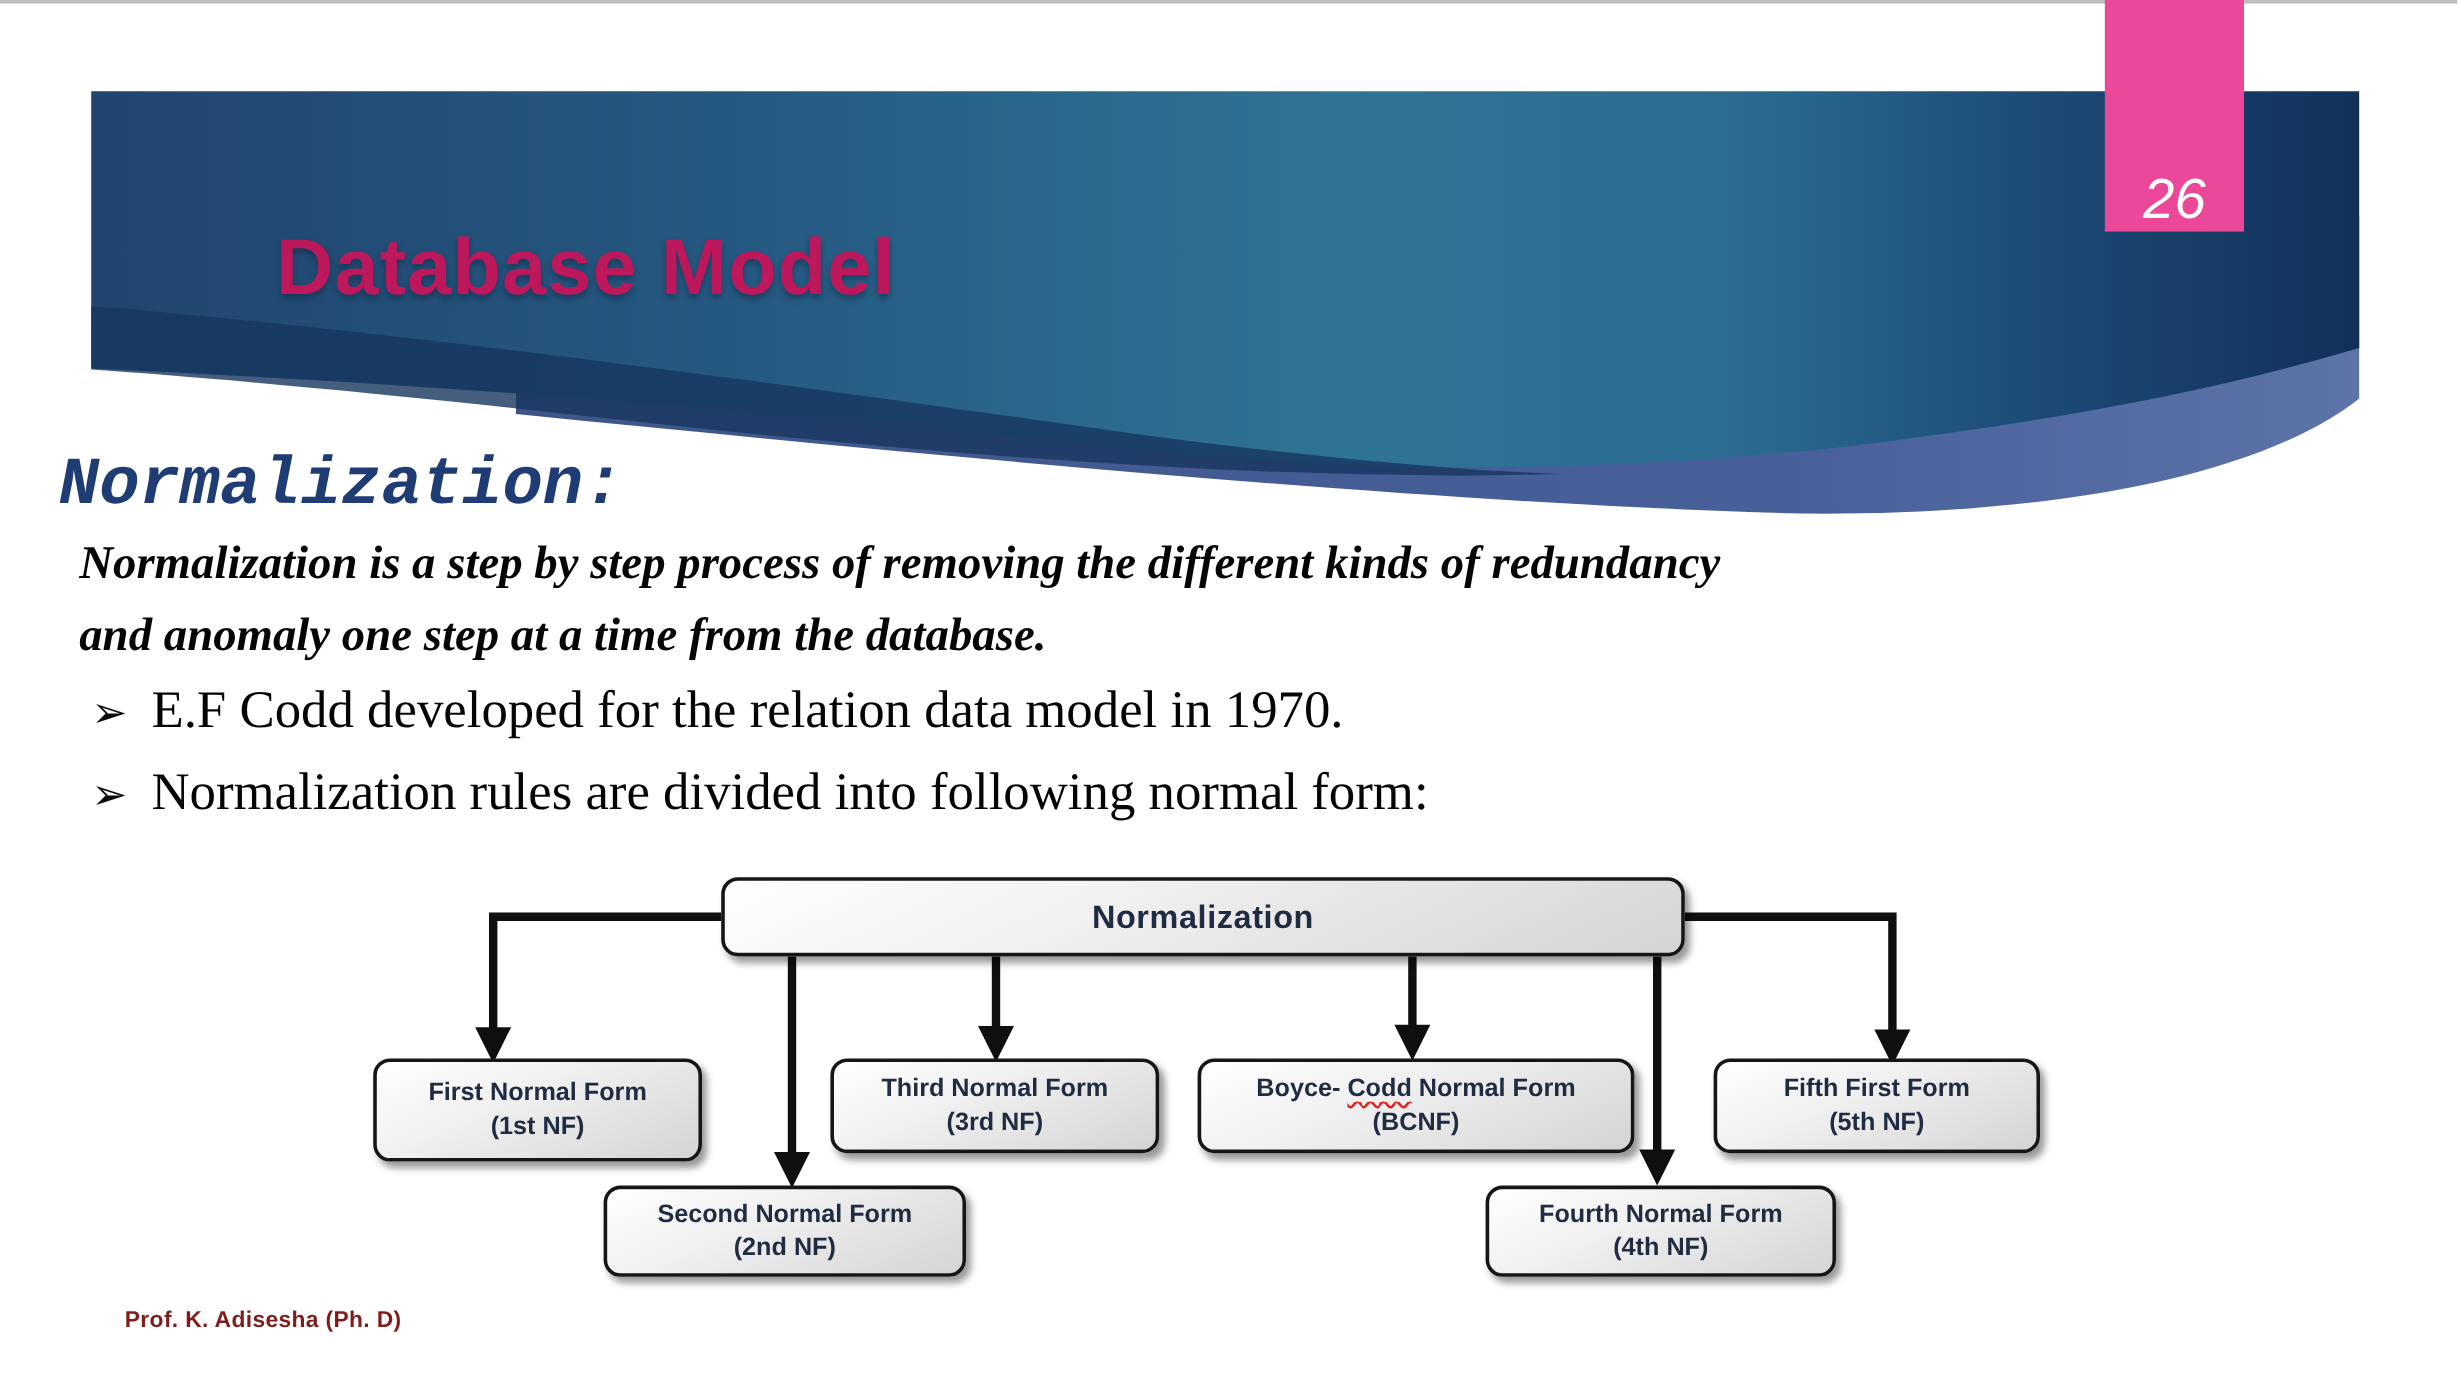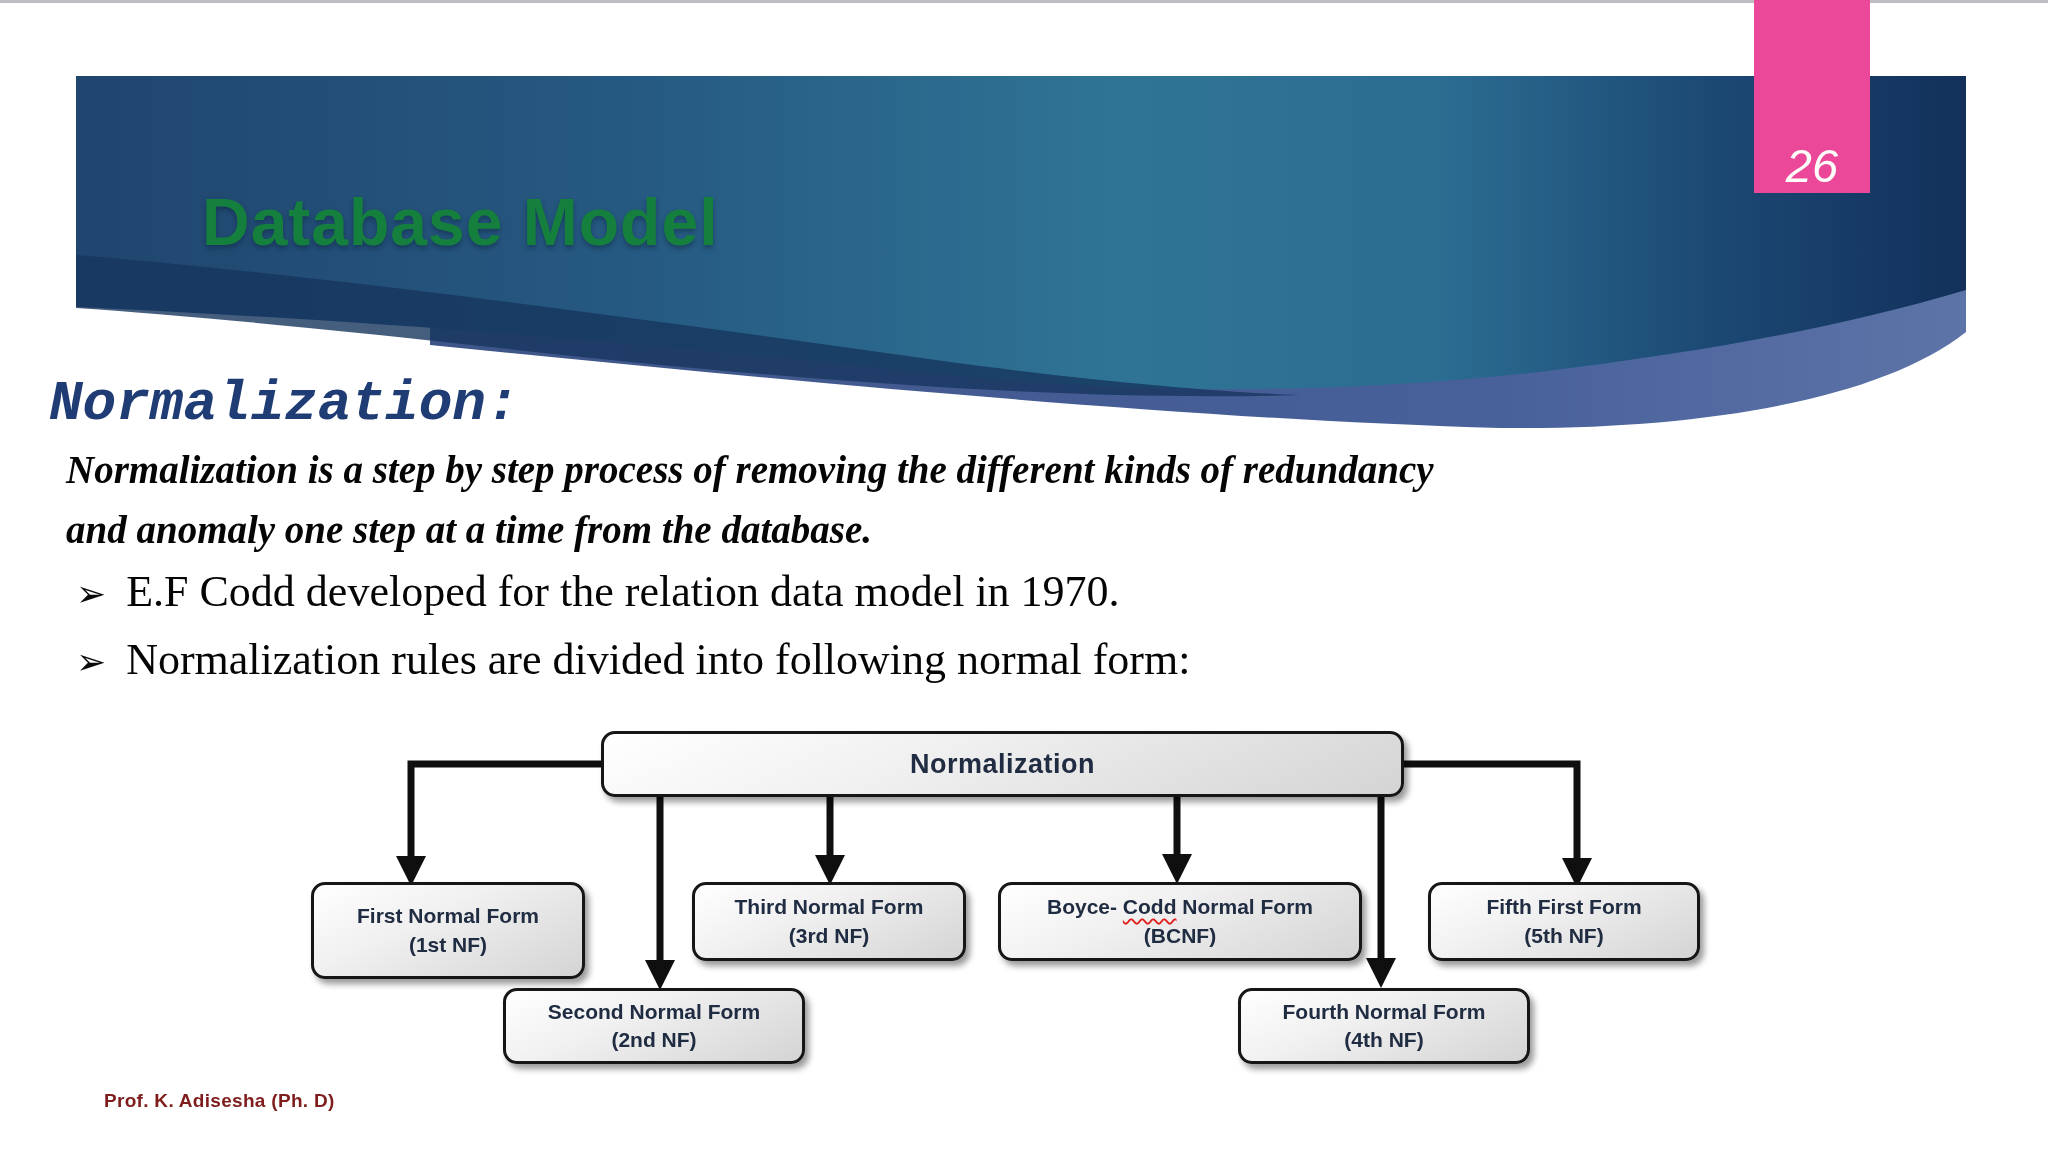--- a/index.html
+++ b/index.html
@@ -14,25 +14,25 @@
   .top-line {
     position: absolute;
     left: 0; top: 0;
     width: 2048px; height: 3px;
     background: #bfbfc3;
   }
   
   .banner-svg { position: absolute; left: 0; top: 0; }
   .slide-title {
     position: absolute;
-    left: 202px; top: 184px;
+    left: 230px; top: 184px;
     font-size: 66px;
     font-weight: bold;
     letter-spacing: 1px;
-    color: #15803d;
+    color: #be185d;
     text-shadow: 0 3px 5px rgba(8, 30, 55, 0.45);
     z-index: 3;
   }
   .page-number-tab {
     position: absolute;
     left: 1754px; top: 0;
     width: 116px; height: 193px;
     background: #ec4899;
     z-index: 4;
     display: flex;
@@ -92,21 +92,21 @@
     box-shadow: 4px 5px 6px rgba(0,0,0,0.40);
     display: flex;
     flex-direction: column;
     align-items: center;
     justify-content: center;
     text-align: center;
     font-weight: bold;
     color: #202c42;
   }
   .node-root { left: 601px; top: 731px; width: 803px; height: 66px; font-size: 27px; letter-spacing: 0.5px; }
-  .node-first  { left: 311px;  top: 882px; width: 274px; height: 97px; }
+  .node-first  { left: 311px;  top: 882px; width: 274px; height: 86px; }
   .node-third  { left: 692px;  top: 882px; width: 274px; height: 79px; }
   .node-bcnf   { left: 998px;  top: 882px; width: 364px; height: 79px; }
   .node-fifth  { left: 1428px; top: 882px; width: 272px; height: 79px; }
   .node-second { left: 503px;  top: 988px; width: 302px; height: 76px; }
   .node-fourth { left: 1238px; top: 988px; width: 292px; height: 76px; }
   .node-child { font-size: 21px; line-height: 1.35; }
   .misspell {
     text-decoration-line: underline;
     text-decoration-style: wavy;
     text-decoration-color: #e02020;

